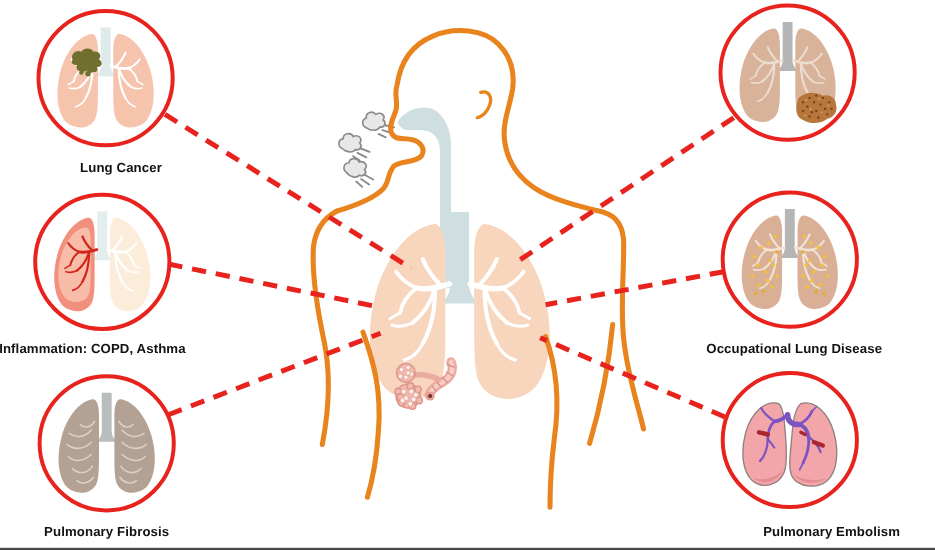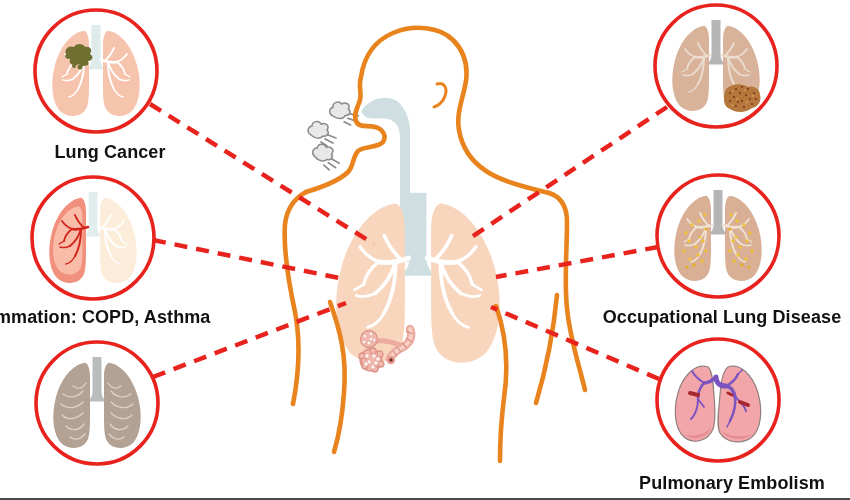--- a/index.html
+++ b/index.html
@@ -3,29 +3,29 @@
 <meta charset="utf-8">
 <style>
   html,body{margin:0;padding:0;background:#fff;}
   #canvas{
     position:relative;width:850px;height:500px;background:#ffffff;overflow:hidden;
     font-family:"Liberation Sans", sans-serif;
   }
   #scene{position:absolute;left:0;top:0;}
   .lbl{
     position:absolute;transform:translate(-50%,-50%);
-    font-weight:bold;font-size:18px;color:#111;white-space:nowrap;
+    font-weight:bold;font-size:12px;color:#111;white-space:nowrap;
     letter-spacing:.1px;
   }
   #lbl-0{left:110px;top:152px;}
   #lbl-1{left:84px;top:317px;}
   #lbl-2{left:97px;top:483px;}
   #lbl-3{left:721px;top:151px;}
   #lbl-4{left:722px;top:317px;text-align:center;}
-  #lbl-5{left:732px;top:483px;}
+  #lbl-5{left:756px;top:483px;}
   .bottom-rule{position:absolute;left:0;bottom:0;width:850px;height:2px;background:#2a2a2a;opacity:.85;}
 </style>
 </head>
 <body>
 
 <div id="canvas">
 
 <svg id="scene" width="850" height="500" viewBox="0 0 850 500">
   <defs>
     <path id="lungL" d="M -13,-45 C -25,-43 -36,-29 -41,-11 C -46,8 -44,26 -36,35 C -27,43 -13,41 -9,31 C -7,25 -7,16 -7,6 L -7,-31 C -7,-41 -10,-46 -13,-45 Z"></path>
@@ -290,17 +290,18 @@
         <path d="M -28,-10 L -20,-8"></path>
         <path d="M 22,-1 L 30,2"></path>
         <path d="M 10,-10 L 14,-8" stroke-width="3"></path>
       </g>
     </g>
   </g>
 </svg>
 
 <div class="lbl" id="lbl-0">Lung Cancer</div>
 <div class="lbl" id="lbl-1">Inflammation: COPD, Asthma</div>
+<div class="lbl" id="lbl-2">Pulmonary Fibrosis</div>
 <div class="lbl" id="lbl-4">Occupational Lung Disease</div>
 <div class="lbl" id="lbl-5">Pulmonary Embolism</div>
 
 <div class="bottom-rule"></div>
 </div>
 
 </body></html>

